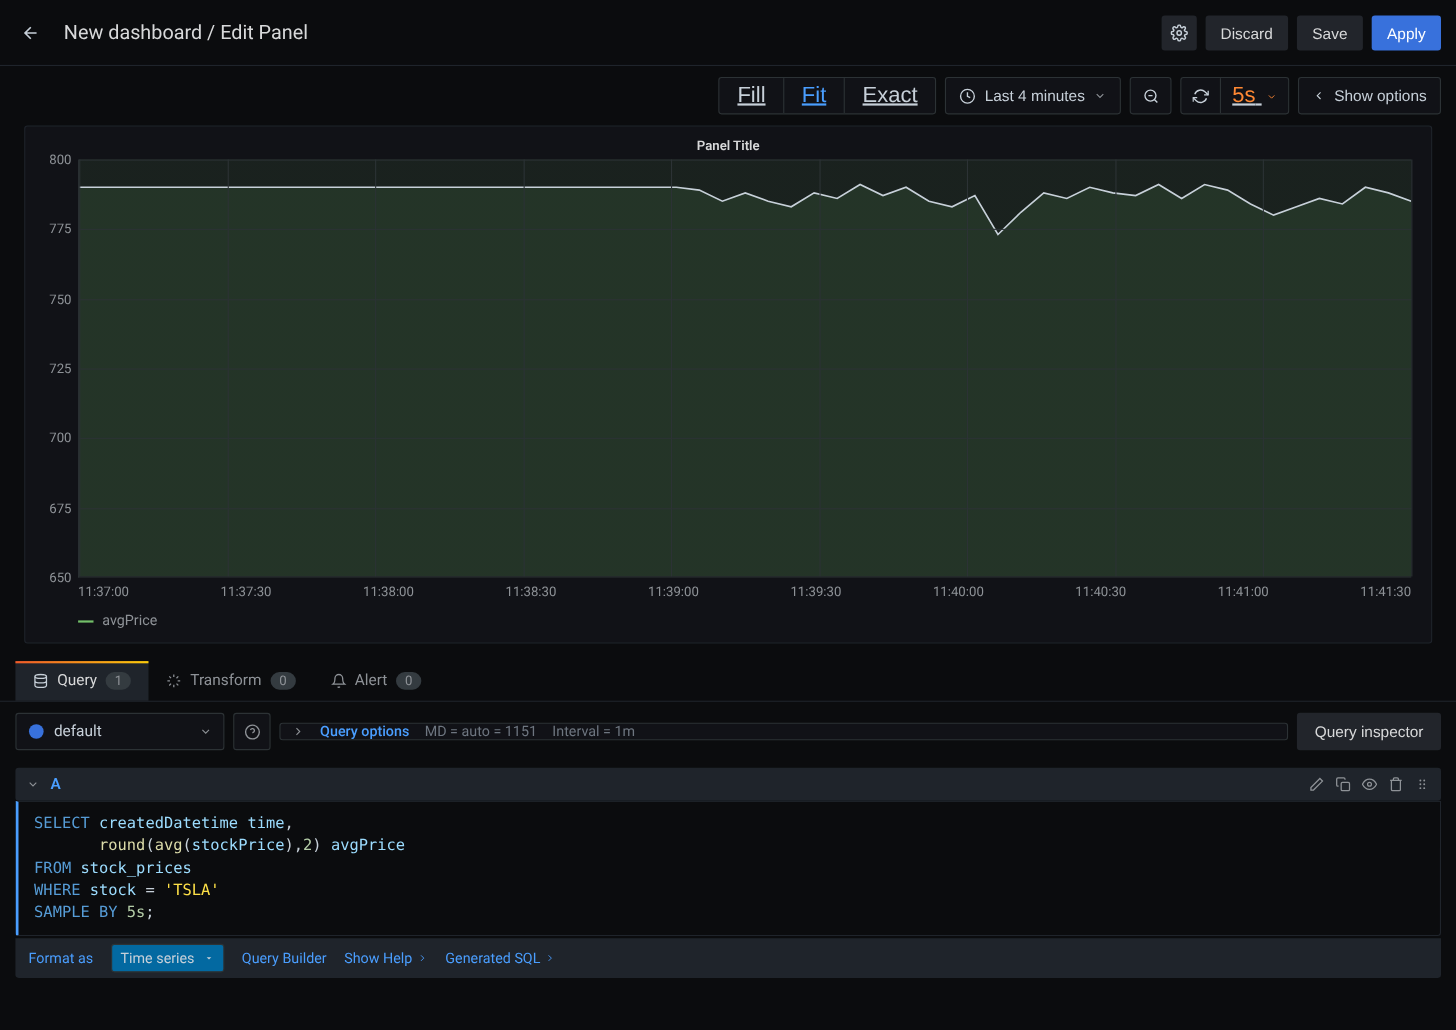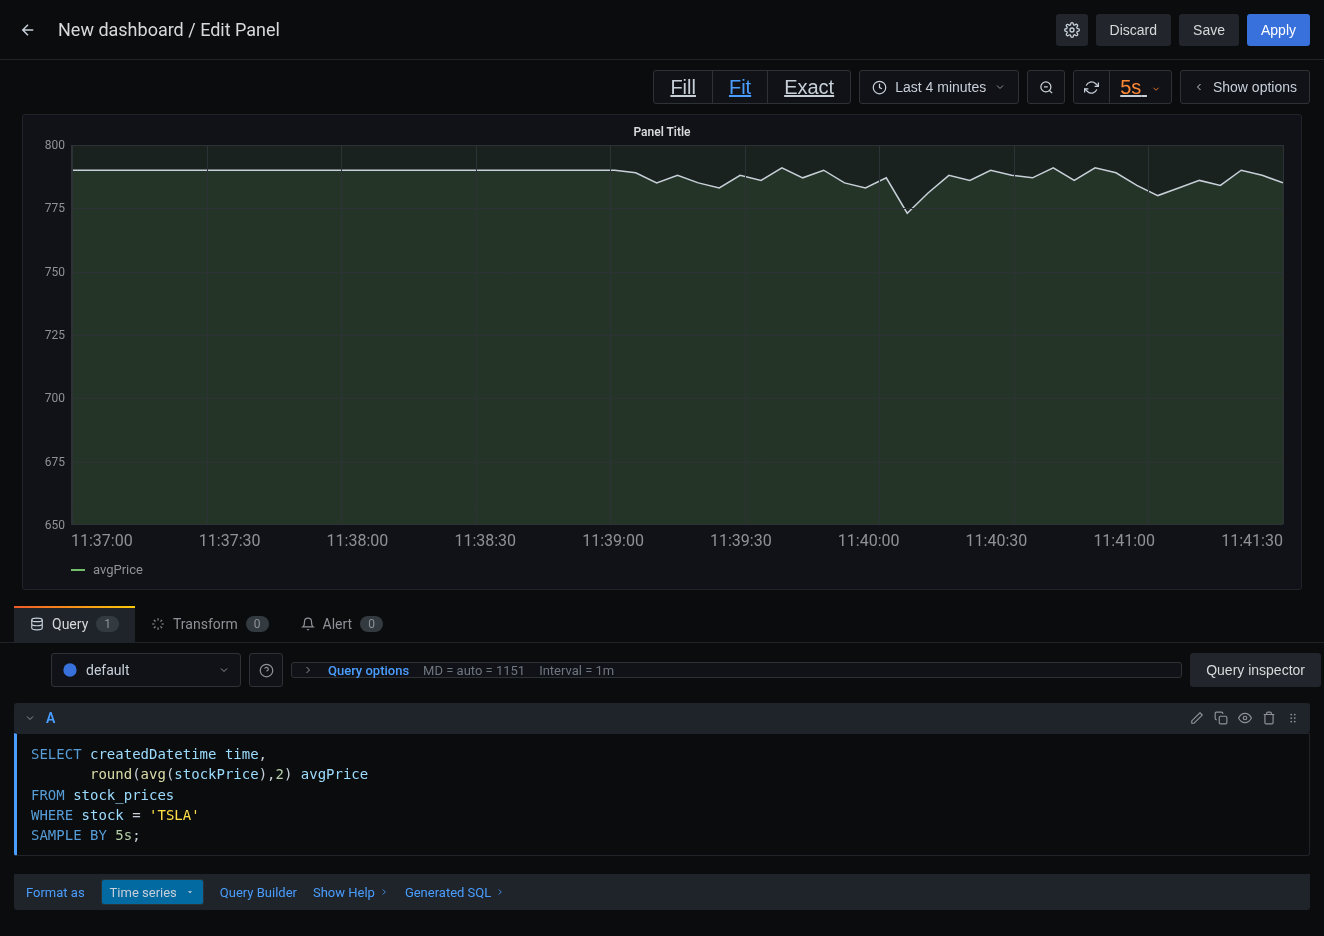--- a/index.html
+++ b/index.html
@@ -129,21 +129,21 @@
   background:linear-gradient(rgba(115,191,105,0.09),rgba(115,191,105,0.09));
 }
 .gridline{position:absolute;left:0;right:0;border-top:1px solid #2c3235;}
 .vgridline{position:absolute;top:0;bottom:0;border-left:1px solid #2c3235;}
 .line-svg{position:absolute;inset:0;width:100%;height:100%;}
 .x-axis{
   display:flex;
   margin-left:48px;
   margin-right:18px;
   justify-content:space-between;
-  font-size:16px;
+  font-size:12px;
   color:#8e9297;
   padding-top:6px;
 }
 .legend{
   margin-left:48px;
   margin-top:12px;
   font-size:13px;
   color:#8e9297;
   display:flex;align-items:center;gap:8px;
 }
@@ -178,23 +178,22 @@
   background:#343b40;
   border-radius:10px;
   padding:1px 8px;
   font-size:12px;
   color:#8e9297;
 }
 
 
 .qbar{
   display:flex;align-items:center;
-  padding:10px 3px;
+  padding:10px 14px;
   gap:8px;
-  margin-left:48px;
 }
 .ds-select{
   height:34px;
   background:#111217;
   border:1px solid #2c3235;
   border-radius:3px;
   display:flex;align-items:center;
   padding:0 10px;
   width:190px;
   justify-content:space-between;
@@ -263,21 +262,21 @@
 .id{color:#9cdcfe;}
 
 .qfoot{
   background:#1f242b;
   height:36px;
   display:flex;align-items:center;
   padding:0 12px;
   gap:16px;
   font-size:13px;
   border-radius:0 0 3px 3px;
-  margin-top:18px;
+  margin-top:2px;
 }
 .qfoot .lbl{color:#4a9eff;}
 .fmt-select{
   background:#0369a1;
   border:1px solid #2c3235;
   border-radius:3px;
   height:26px;
   padding:0 8px;
   display:flex;align-items:center;gap:8px;
   color:#c7d0d9;cursor:pointer;

